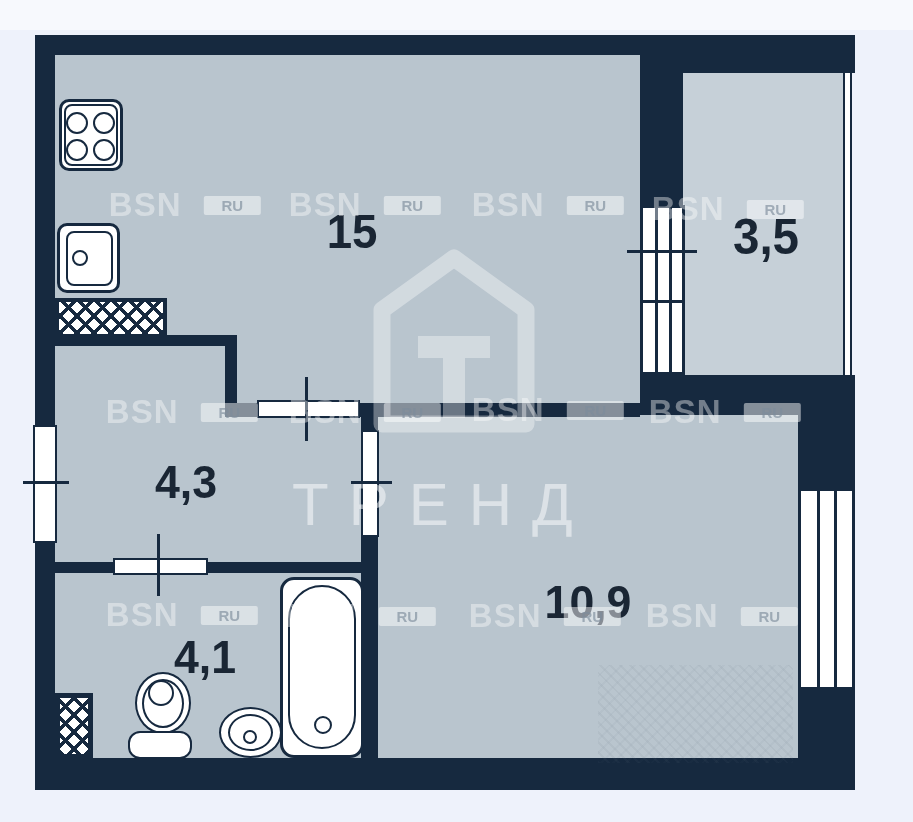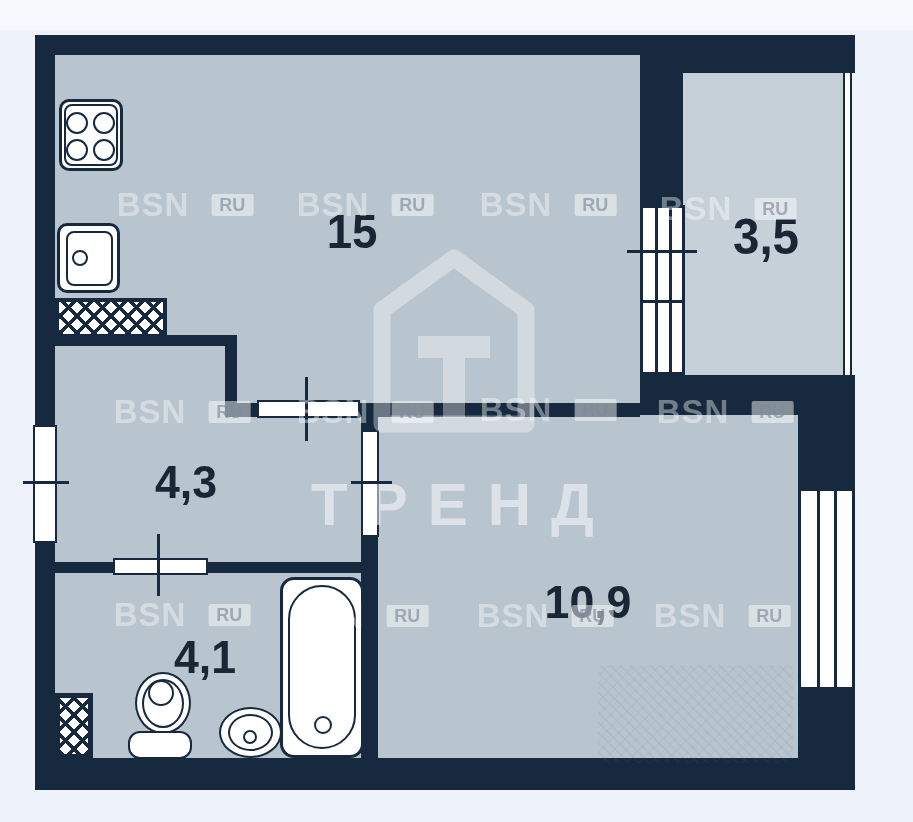--- a/index.html
+++ b/index.html
@@ -16,26 +16,26 @@
   .tick{background:#16293f;}
   .vline{position:absolute;top:0;bottom:0;width:3px;background:#16293f;}
   .hatch{background-color:#fff;border:4px solid #16293f;
     background-image:repeating-linear-gradient(45deg,#16293f 0 3px,transparent 3px 12px),
                      repeating-linear-gradient(-45deg,#16293f 0 3px,transparent 3px 12px);}
   .area-label{position:absolute;transform:translate(-50%,-50%) scaleX(.95);font-weight:600;
     color:#1a2634;white-space:nowrap;}
   .wm{pointer-events:none;}
   .wm-bsn{position:absolute;transform:translate(-50%,-50%);display:flex;align-items:center;gap:22px;
     font-weight:800;font-size:33px;letter-spacing:1px;color:rgba(255,255,255,.40);white-space:nowrap;}
-  .wm-bsn .ru{font-size:18px;font-weight:800;letter-spacing:0;line-height:1;
-    background:rgba(255,255,255,.48);color:rgba(125,140,155,.65);padding:2px 8px;border-radius:2px;}
+  .wm-bsn .ru{font-size:15px;font-weight:800;letter-spacing:0;line-height:1;
+    background:rgba(255,255,255,.48);color:rgba(125,140,155,.65);padding:2px 18px;border-radius:2px;}
   .wm-avito{position:absolute;left:305px;top:242px;font-size:208px;line-height:1;font-weight:700;
     letter-spacing:-6px;color:rgba(255,255,255,.27);white-space:nowrap;}
-  .wm-brand{position:absolute;left:292px;top:470px;font-size:60px;font-weight:700;
-    letter-spacing:20px;color:rgba(255,255,255,.50);white-space:nowrap;margin-left:19px;}
+  .wm-brand{position:absolute;left:292px;top:470px;font-size:60px;font-weight:400;
+    letter-spacing:20px;color:rgba(255,255,255,.50);white-space:nowrap;}
   .wm-tagline{position:absolute;left:283px;top:540px;font-size:25px;font-weight:600;
     letter-spacing:1.5px;color:rgba(255,255,255,.55);white-space:nowrap;}
   .wm-noise{position:absolute;left:598px;top:665px;width:195px;height:98px;opacity:.5;
     background-image:repeating-linear-gradient(45deg,rgba(95,110,125,.16) 0 2px,transparent 2px 7px),
                      repeating-linear-gradient(-45deg,rgba(95,110,125,.10) 0 2px,transparent 2px 9px);
     filter:blur(.5px);}
   .top-band{left:0;top:0;width:913px;height:30px;background:rgba(255,255,255,.55);}
 </style>
 </head>
 <body>

